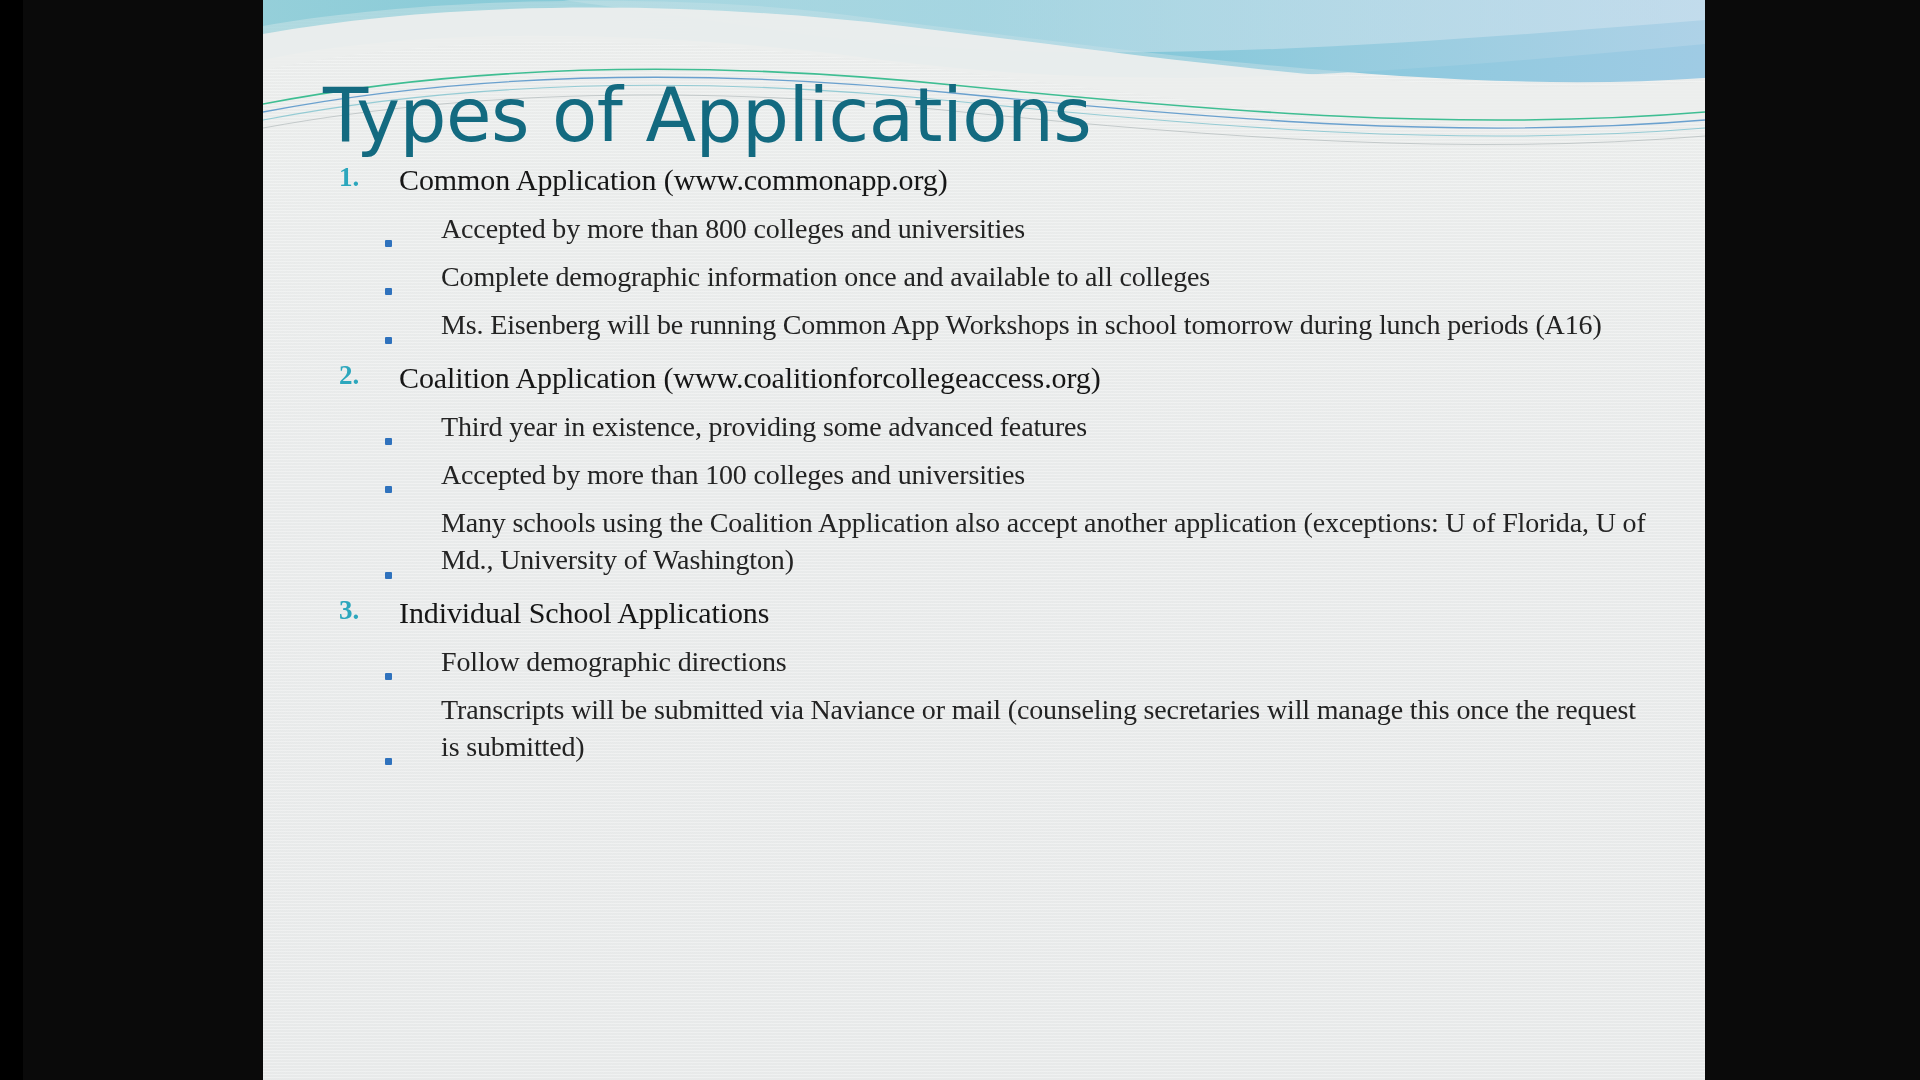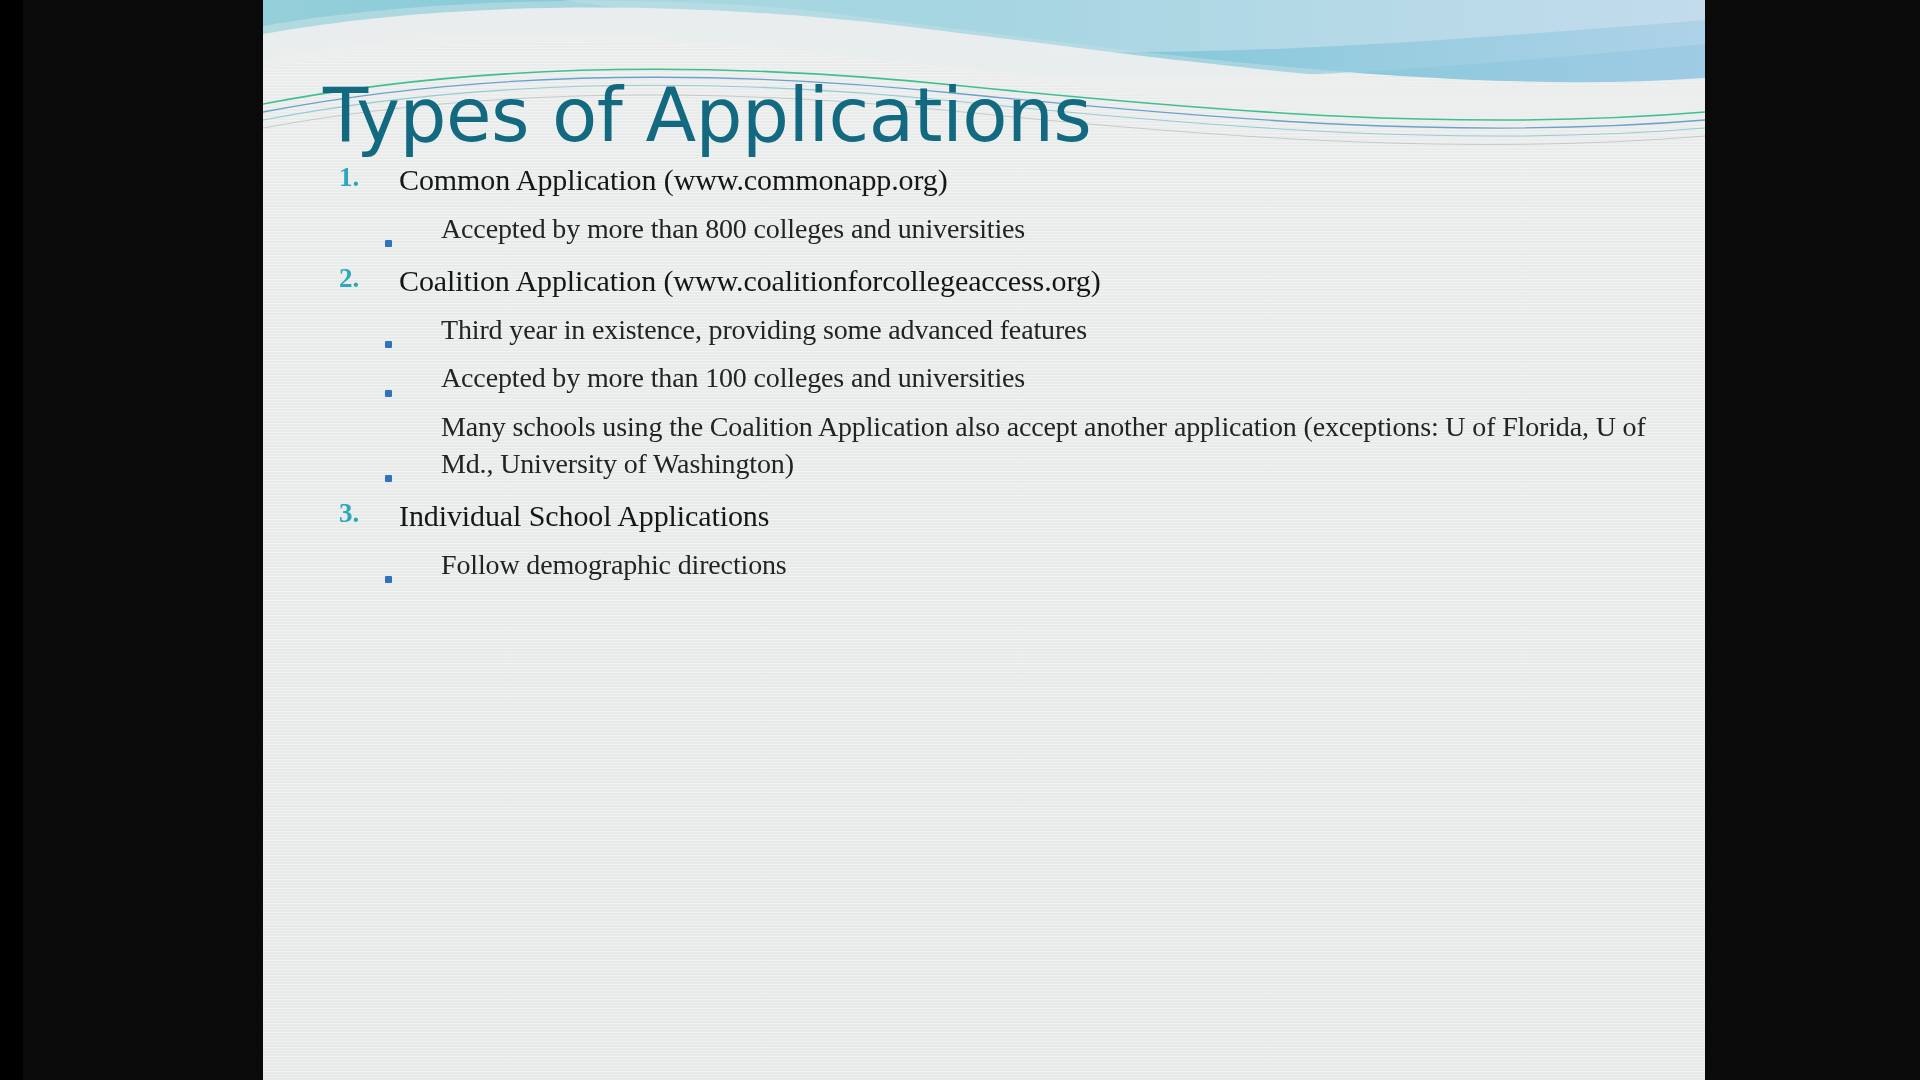--- a/index.html
+++ b/index.html
@@ -182,20 +182,32 @@
       <div class="lvl1">
         <span class="num">1.</span>
         <span class="lvl1-text">Common Application (www.commonapp.org)</span>
       </div>
       <div class="lvl2">
         <span class="dot">
             <i></i>
           </span>
         <span class="lvl2-text">Accepted by more than 800 colleges and universities</span>
       </div>
+      <div class="lvl2">
+        <span class="dot">
+            <i></i>
+          </span>
+        <span class="lvl2-text">Complete demographic information once and available to all colleges</span>
+      </div>
+      <div class="lvl2">
+        <span class="dot">
+            <i></i>
+          </span>
+        <span class="lvl2-text">Ms. Eisenberg will be running Common App Workshops in school tomorrow during lunch periods (A16)</span>
+      </div>
 
       <div class="lvl1">
         <span class="num">2.</span>
         <span class="lvl1-text">Coalition Application (www.coalitionforcollegeaccess.org)</span>
       </div>
       <div class="lvl2">
         <span class="dot">
             <i></i>
           </span>
         <span class="lvl2-text">Third year in existence, providing some advanced features</span>
@@ -216,16 +228,22 @@
       <div class="lvl1">
         <span class="num">3.</span>
         <span class="lvl1-text">Individual School Applications</span>
       </div>
       <div class="lvl2">
         <span class="dot">
             <i></i>
           </span>
         <span class="lvl2-text">Follow demographic directions</span>
       </div>
+      <div class="lvl2">
+        <span class="dot">
+            <i></i>
+          </span>
+        <span class="lvl2-text">Transcripts will be submitted via Naviance or mail (counseling secretaries will manage this once the request is submitted)</span>
+      </div>
 
     </div>
   </div>
 </div>
 
 </body></html>

